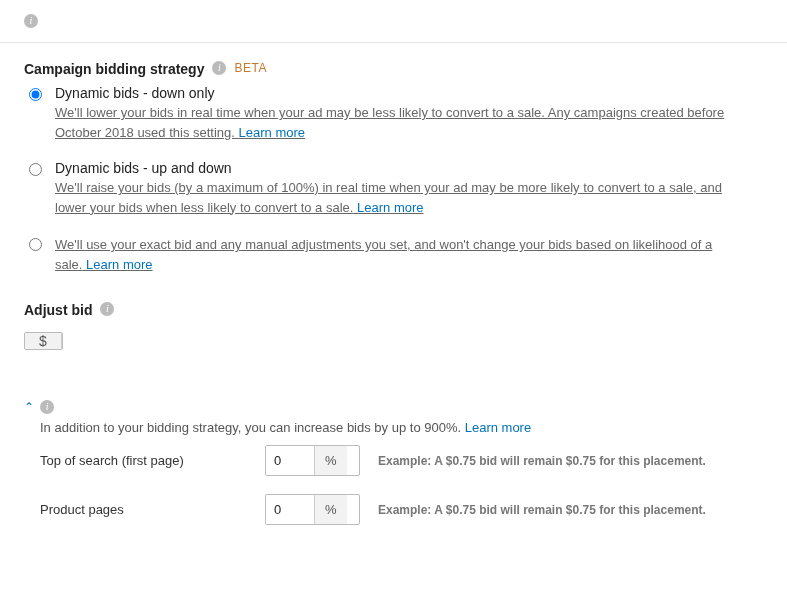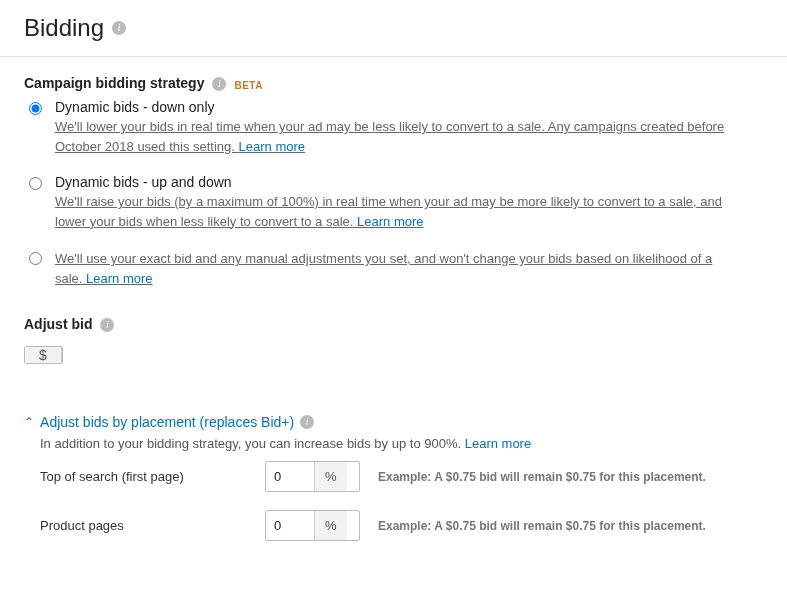--- a/index.html
+++ b/index.html
@@ -13,23 +13,23 @@
   .page { padding: 14px 24px 40px 24px; }
   .page-title-row { display: flex; align-items: center; gap: 8px; padding-bottom: 14px; }
   .page-title { font-size: 24px; font-weight: 400; color: #222; margin: 0; }
   .info-icon {
     display: inline-flex; align-items: center; justify-content: center;
     width: 14px; height: 14px; border-radius: 50%;
     background: #bbb; color: #fff; font-size: 10px; line-height: 1;
     font-family: Georgia, serif; font-style: italic;
   }
   .divider { border: none; border-top: 1px solid #e3e3e3; margin: 0 -24px 18px -24px; }
-  .section-title-row { display: flex; align-items: flex-end; gap: 8px; margin-bottom: 8px; }
+  .section-title-row { display: flex; align-items: flex-start; gap: 8px; margin-bottom: 8px; }
   .section-title { font-size: 14px; font-weight: 700; color: #222; margin: 0; }
-  .beta-badge { font-size: 10px; font-weight: 700; color: #c47a2a; letter-spacing: 0.5px; }
+  .beta-badge { font-size: 12px; font-weight: 400; color: #c47a2a; letter-spacing: 0.5px; }
   .radio-group { display: flex; flex-direction: column; gap: 18px; margin-bottom: 28px; }
   .radio-option { display: flex; align-items: flex-start; gap: 10px; }
   .radio-input { margin-top: 3px; }
   .radio-body { flex: 1; }
   .radio-label { font-size: 14px; font-weight: 400; color: #222; margin-bottom: 2px; }
   .radio-desc { font-size: 13px; color: #666; line-height: 1.5; max-width: 680px; text-decoration: underline; }
   .learn-link { color: #0073bb; text-decoration: none; cursor: pointer; }
   .default-bid-block { margin-bottom: 50px; }
   .bid-input-wrap {
     display: inline-flex; align-items: stretch; border: 1px solid #bbb;
@@ -70,21 +70,20 @@
     border-left: 1px solid #ccc;
   }
   .placement-example { font-size: 12px; color: #777; padding-left: 18px; font-weight: bold; }
 </style>
 </head>
 <body>
 
 <div class="page">
 
   <div class="page-title-row">
-    <h1 class="page-title">Bidding</h1>
     <span class="info-icon">i</span>
   </div>
 
   <hr class="divider">
 
   <div class="section-title-row">
     <h2 class="section-title">Campaign bidding strategy</h2>
     <span class="info-icon">i</span>
     <span class="beta-badge">BETA</span>
   </div>
@@ -130,21 +129,20 @@
       <h2 class="section-title">Adjust bid</h2>
       <span class="info-icon">i</span>
     </div>
     <div class="bid-input-wrap">
       <span class="currency-prefix">$</span>
     </div>
   </div>
 
   <div class="expander-row">
     <span class="caret-icon">⌃</span>
-    <span class="expander-label">Adjust bids by placement (replaces Bid+)</span>
     <span class="info-icon">i</span>
   </div>
 
   <div class="adjust-desc">
     <span>In addition to your bidding strategy, you can increase bids by up to 900%.</span>
     <a class="learn-link">Learn more</a>
   </div>
 
   <div class="placement-grid">
 

